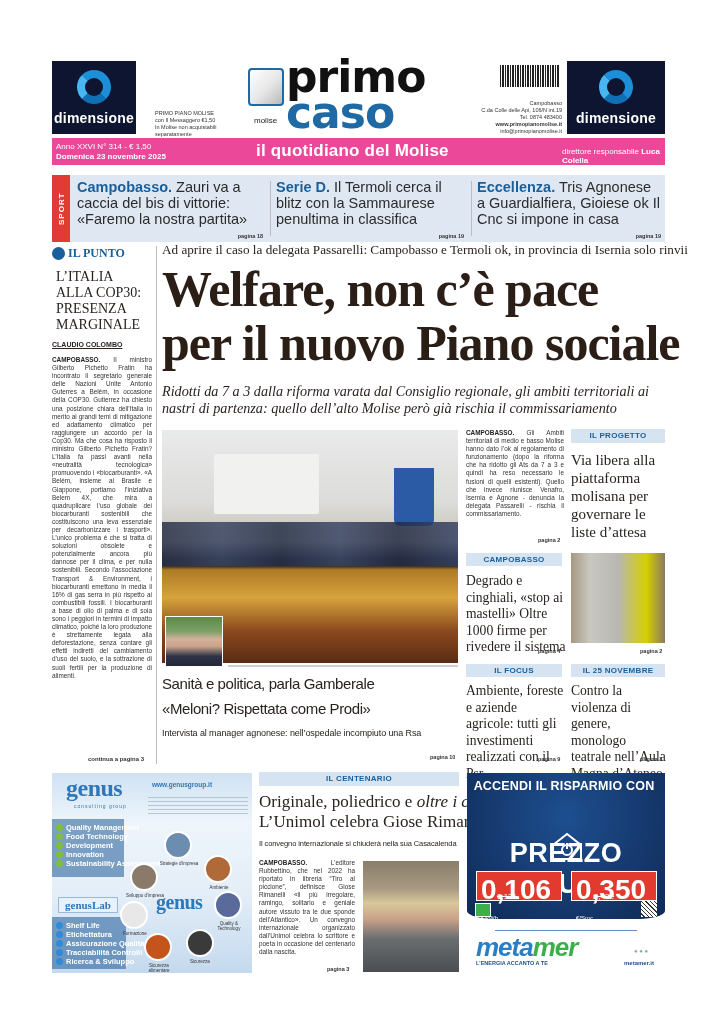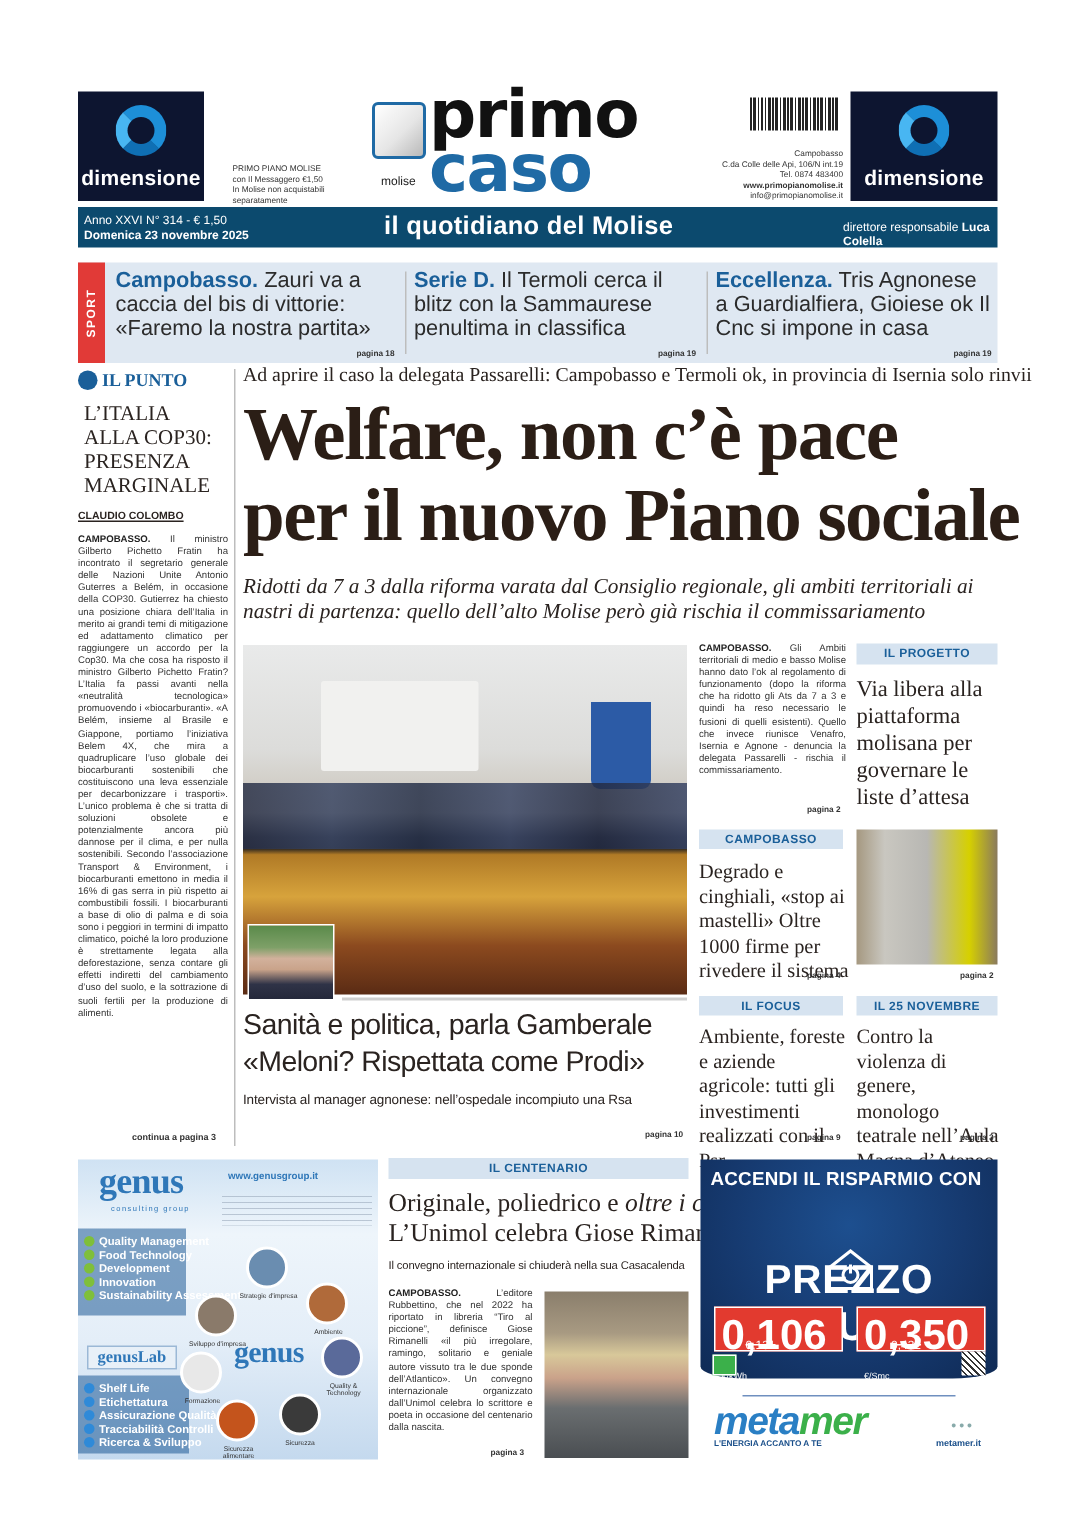--- a/index.html
+++ b/index.html
@@ -6,21 +6,21 @@
   html, body { width: 717px; height: 1024px; background: #ffffff; overflow: hidden; }
   body { position: relative; font-family: "Liberation Sans", sans-serif; color: #2a2320; }
   .abs { position: absolute; }
 
   
   .dim-logo { background: #0d1530; display: flex; flex-direction: column; align-items: center; justify-content: center; }
   .dim-ring { width: 34px; height: 34px; border-radius: 50%; border: 8px solid #1d8fd8; border-left-color: #48b6f2; border-bottom-color: #0f6fb4; margin-bottom: 6px; }
   .dim-text { color: #ffffff; font-weight: bold; font-size: 14px; letter-spacing: 0.2px; }
   .tiny { font-size: 5.5px; line-height: 7px; color: #333; }
   .logo-primo { font-family: "DejaVu Sans", sans-serif; font-size: 44px; line-height: 38px; font-weight: bold; letter-spacing: -1px; }
-  .band { background: #0c4a6e; color: #fff; }
+  .band { background: #ec4899; color: #fff; }
   .band .edition { font-size: 8px; line-height: 10px; }
   .band .tagline { font-size: 17px; font-weight: bold; letter-spacing: 0.2px; }
   .band .director { font-size: 8px; padding-left: 32px; }
 
   
   .sport { background: #dfe8f2; }
   .sport-tab { background: #e13a37; color: #fff; font-size: 8px; font-weight: bold; letter-spacing: 1px; writing-mode: vertical-rl; transform: rotate(180deg); display: flex; align-items: center; justify-content: center; }
   .sport-item { font-size: 14.5px; line-height: 16px; color: #2b2b2b; }
   .sport-item .kicker { color: #1a5f99; font-weight: bold; }
   .pg { font-size: 5.5px; font-weight: bold; color: #333; }
@@ -43,21 +43,21 @@
   .photo-council { background: linear-gradient(180deg, #e9eaea 0%, #dcdcda 30%, #c9c3b8 48%, #2a2a30 55%, #1a1a1e 58%, #b07a26 60%, #d7a33c 72%, #8c4a1f 86%, #5a2b14 100%); overflow: hidden; }
   .photo-council .relief { position: absolute; left: 52px; top: 24px; width: 105px; height: 60px; background: #f1f1ef; border-radius: 2px; }
   .photo-council .banner { position: absolute; right: 24px; top: 38px; width: 40px; height: 58px; background: #2c5ba6; border-radius: 0 0 6px 6px; }
   .photo-council .people { position: absolute; left: 0; right: 0; top: 92px; height: 44px; background: linear-gradient(90deg, #2a3147 0%, #3a4663 20%, #263048 40%, #3b4766 60%, #242c44 80%, #384464 100%); opacity: 0.85; }
   .photo-inset { background: linear-gradient(180deg, #5a8a4a 0%, #7ea068 30%, #d2b19c 45%, #c9a38a 60%, #2f3347 80%, #24283a 100%); border: 1px solid #fff; }
   .photo-machine { background: linear-gradient(90deg, #a59880 0%, #c9c7c0 20%, #b8b7b3 50%, #d6d000 80%, #8a7a5e 100%); }
   .photo-man { background: linear-gradient(180deg, #8a7e6c 0%, #a89a82 25%, #d8c89a 38%, #caa28a 52%, #6a6e70 70%, #4a4e52 100%); }
 
   .section-tag { background: #d6e3f0; color: #1a5f99; font-size: 8px; font-weight: bold; text-align: center; letter-spacing: 0.3px; }
   .brief-title { font-family: "Liberation Serif", serif; font-size: 13.6px; line-height: 16.5px; color: #2a2320; }
-  .sans-head { font-size: 19px; line-height: 24px; color: #2a2320; letter-spacing: -0.4px; }
+  .sans-head { font-size: 15px; line-height: 24px; color: #2a2320; letter-spacing: -0.4px; }
   .sans-sub { font-size: 9px; color: #2a2320; letter-spacing: -0.1px; }
   .hr { background: #cfcfcf; height: 2px; }
 
   
   .cent-title { font-family: "Liberation Serif", serif; font-size: 17px; line-height: 20px; color: #2a2320; }
   .cent-title i { font-style: italic; }
 
   
   .genus { background: linear-gradient(180deg, #cfe2f3 0%, #eef5fb 25%, #e4eef8 60%, #c4d9ee 100%); overflow: hidden; }
   .genus-logo { font-family: "Liberation Serif", serif; font-size: 24px; color: #2f77b8; font-weight: bold; letter-spacing: -0.5px; }

